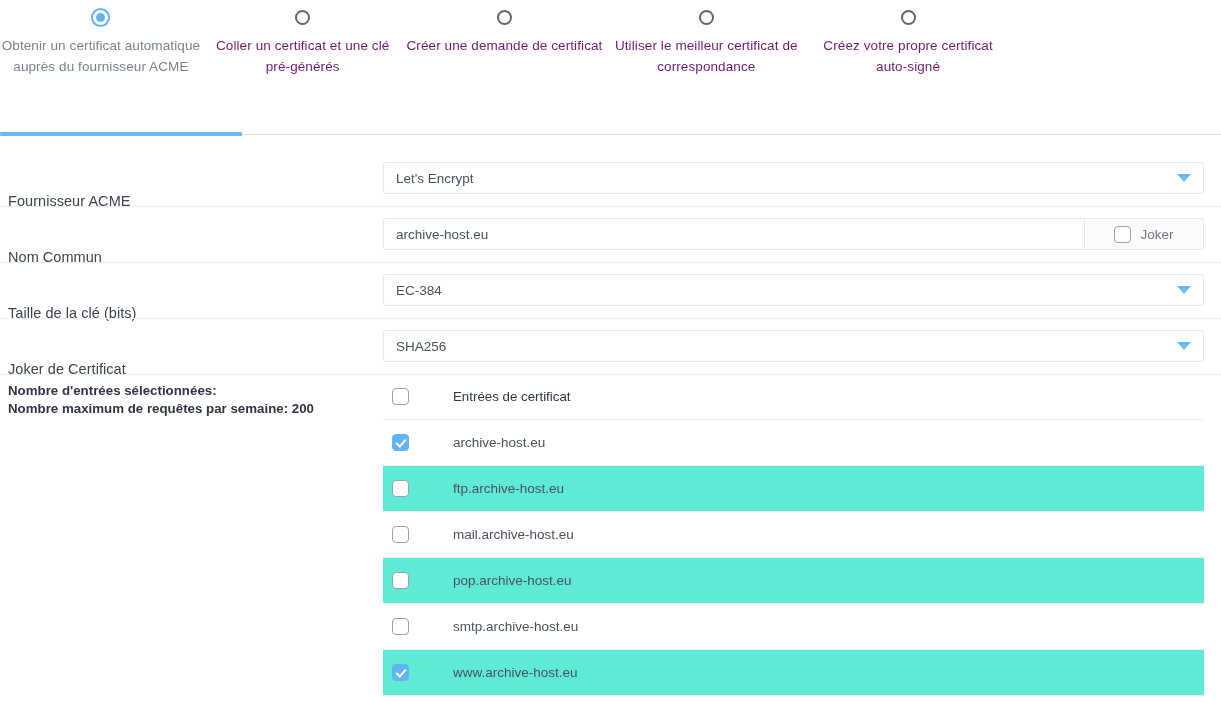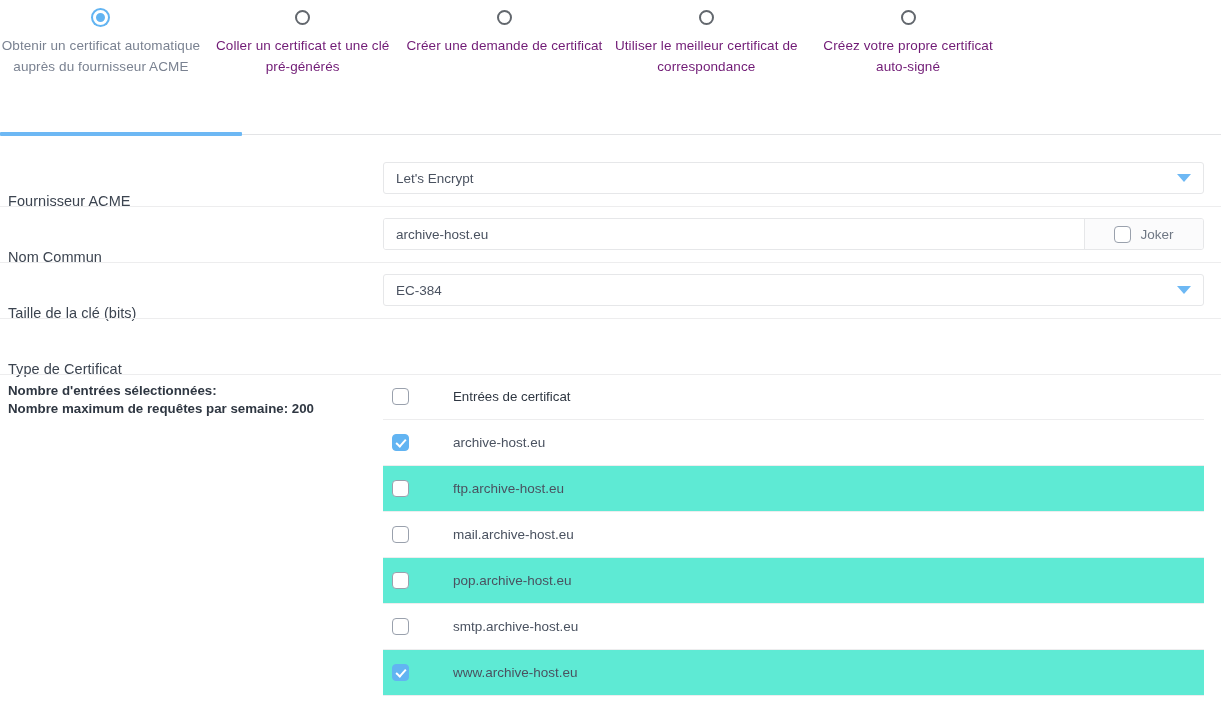--- a/index.html
+++ b/index.html
@@ -311,21 +311,27 @@
     <div class="row-label">Taille de la clé (bits)</div>
     <div class="row-control">
       <div class="control">
         <span class="value">EC-384</span>
         <span class="caret"></span>
       </div>
     </div>
   </div>
 
   <div class="row">
-    <div class="row-label">Type de Certificat</div>
+    <div class="row-label">Joker de Certificat</div>
+    <div class="row-control">
+      <div class="control">
+        <span class="value">SHA256</span>
+        <span class="caret"></span>
+      </div>
+    </div>
   </div>
 
   <div class="row entries">
 
     <div class="entries-note">
       <div>Nombre d'entrées sélectionnées:</div>
       <div>Nombre maximum de requêtes par semaine: 200</div>
     </div>
 
     <div class="table">

